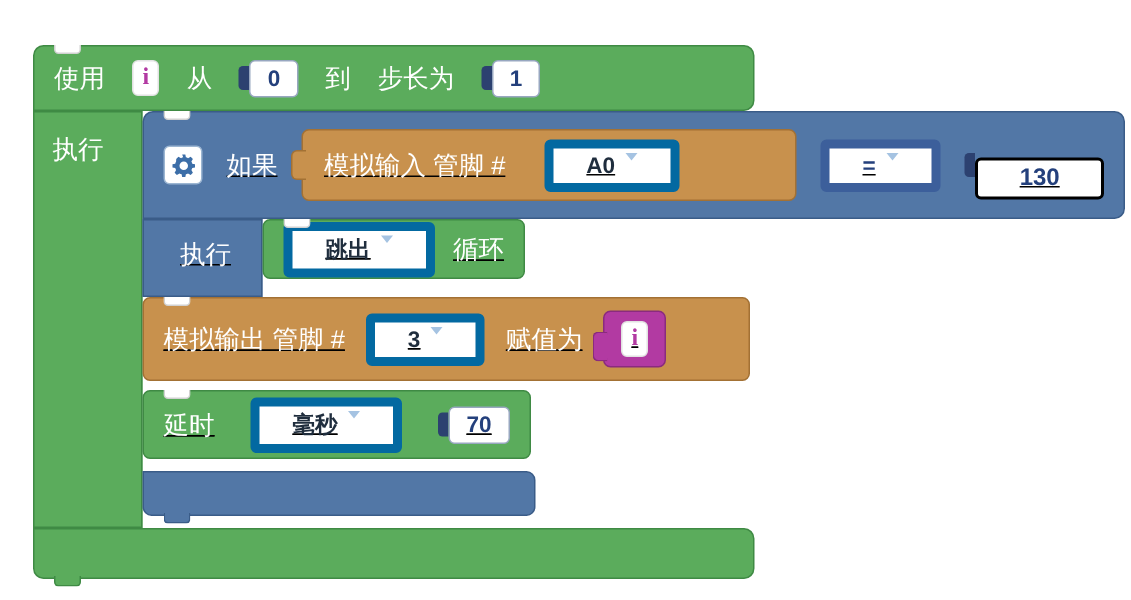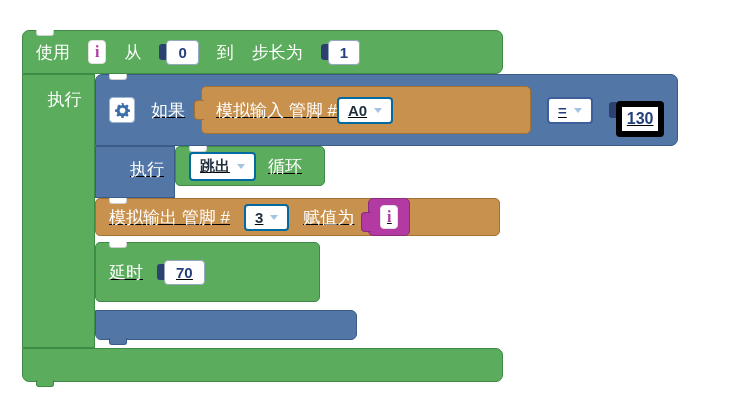--- a/index.html
+++ b/index.html
@@ -41,64 +41,64 @@
   .else-slot > * + * { margin-top: 6px; }
   .for-slot  { padding-bottom: 8px; }
 
   .foot { position: relative; }
   .for-foot { width: 481px; height: 34px; border-radius: 0 7px 7px 7px; }
   .if-foot  { width: 262px; height: 30px; border-radius: 0 6px 6px 6px; }
 
   
   .stmt { position: relative; display: flex; align-items: center; background: var(--c); border: 1px solid var(--dk); border-radius: 5px; }
   .break-block { height: 40px; min-width: 150px; gap: 12px; padding: 0 13px; }
-  .aw-block    { height: 38px; min-width: 405px; gap: 14px; padding: 0 13px; }
-  .delay-block { height: 60px; min-width: 225px; gap: 14px; padding: 0 13px; }
-
-  
-  .vblock { position: relative; display: flex; align-items: center; gap: 0; height: 48px; min-width: 330px; padding: 0 14px; background: var(--c); border: 1px solid var(--dk); border-radius: 5px; }
+  .aw-block    { height: 56px; min-width: 405px; gap: 14px; padding: 0 13px; }
+  .delay-block { height: 46px; min-width: 225px; gap: 24px; padding: 0 13px; }
+
+  
+  .vblock { position: relative; display: flex; align-items: center; gap: 26px; height: 48px; min-width: 330px; padding: 0 14px; background: var(--c); border: 1px solid var(--dk); border-radius: 5px; }
   .vblock::before, .vblock-i::before {
     content: ""; position: absolute; left: -8px; top: 13px; width: 9px; height: 18px;
     background: var(--c); border: 1px solid var(--dk); border-right: none; border-radius: 4px 0 0 4px;
   }
 
   
   .vblock-i { position: relative; display: inline-flex; align-items: center; justify-content: center; width: 42px; height: 38px; background: var(--c); border: 1px solid var(--dk); border-radius: 5px; }
 
   
   .notch-top::after {
     content: ""; position: absolute; top: -1px; left: 13px; width: 16px; height: 5px;
     background: #ffffff; border: 1px solid rgba(0,0,0,0.18); border-top: none; border-radius: 0 0 3px 3px;
   }
   .bump-bottom::before {
     content: ""; position: absolute; bottom: -6px; left: 13px; width: 16px; height: 6px;
     background: var(--c); border: 1px solid var(--dk); border-top: none; border-radius: 0 0 3px 3px;
   }
 
   
-  .lbl { color: #ffffff; font-size: 17px; white-space: nowrap; text-align: center; }
+  .lbl { color: #ffffff; font-size: 17px; white-space: nowrap; }
 
   .var-badge {
     display: inline-block; background: #ffffff; border: 1px solid #e2e2e2; border-radius: 4px;
     padding: 1px 6px; color: #b23aa2; font-weight: 700; font-size: 16px;
     font-family: "Liberation Serif", serif; line-height: 1.2;
   }
 
   .vslot { display: inline-flex; align-items: center; }
   .vtab  { width: 7px; height: 16px; background: #2c4170; border-radius: 3px 0 0 3px; display: inline-block; }
 
   .num {
     display: inline-block; background: #ffffff; border: 1px solid #98a7c0; border-radius: 4px;
     padding: 3px 11px; color: #24407c; font-weight: 700; font-size: 15px; min-width: 20px; text-align: center;
   }
-  .num-navy { border: 6px solid #000000; padding: 3px 5px; font-size: 16px; margin-top: 18px; }
+  .num-navy { border: 2px solid #000000; padding: 3px 28px; font-size: 16px; margin-top: 18px; }
 
   .dd {
-    display: inline-flex; align-items: center; gap: 7px; background: #ffffff;
-    border: 2px solid #0369a1; border-radius: 4px; padding: 3px 9px;
+    display: inline-flex; gap: 7px; background: #ffffff;
+    border: 6px solid #0369a1; border-radius: 4px; padding: 3px 22px;
     color: #1f2d3d; font-size: 15px; font-weight: 600; white-space: nowrap; cursor: default;
   }
   .dd-navy { border-color: #3c5f9b; color: #24407c; }
   .tri { width: 0; height: 0; border-left: 4.5px solid transparent; border-right: 4.5px solid transparent; border-top: 5.5px solid #a5c3e2; }
 
   .gear-btn {
     display: inline-flex; align-items: center; justify-content: center;
     width: 26px; height: 26px; background: #ffffff; border: 1px solid #9cb6d2; border-radius: 4px;
   }
 </style>
@@ -186,20 +186,24 @@
                   <span class="tri"></span>
                 </span>
                 <span class="lbl">赋值为</span>
                 <span class="vblock-i c-magenta">
                   <span class="var-badge">i</span>
                 </span>
               </div>
 
               <div class="stmt delay-block c-green notch-top">
                 <span class="lbl">延时</span>
+                <span class="dd">
+                  <span>毫秒</span>
+                  <span class="tri"></span>
+                </span>
                 <span class="vslot">
                   <span class="vtab"></span>
                   <span class="num">70</span>
                 </span>
               </div>
 
             </div>
           </div>
 
           <div class="seg foot if-foot bump-bottom"></div>

